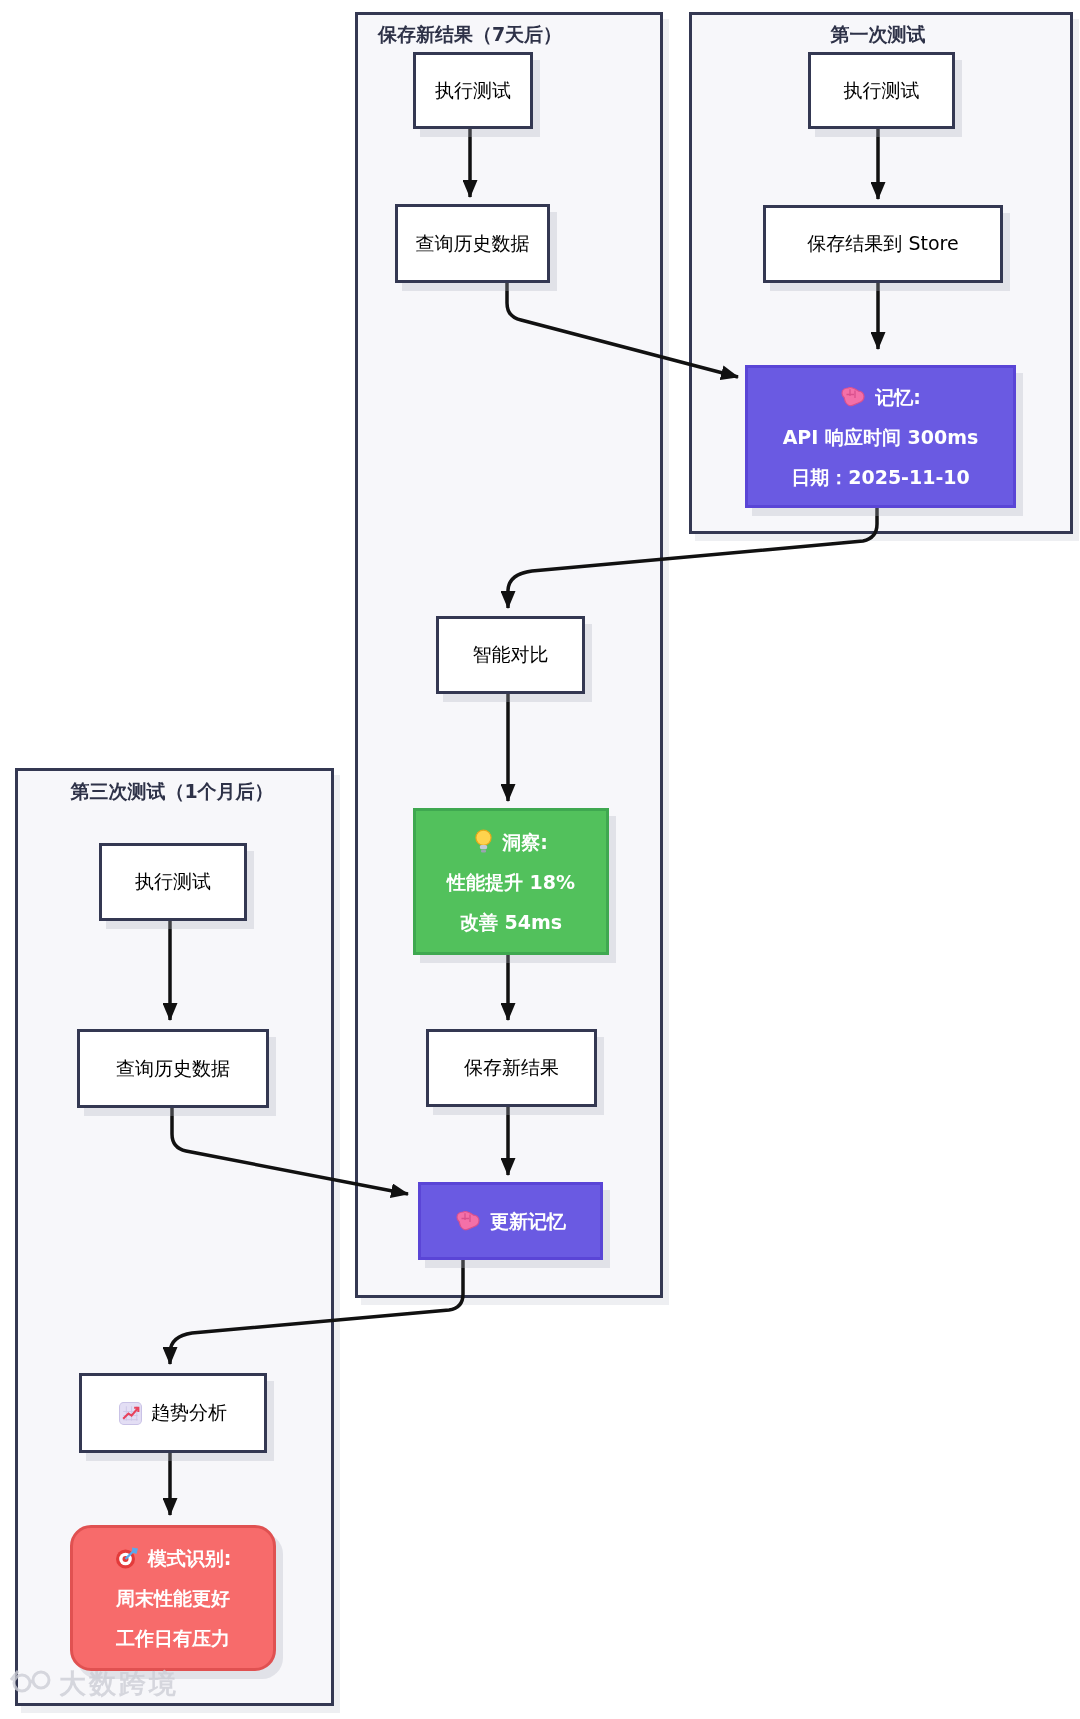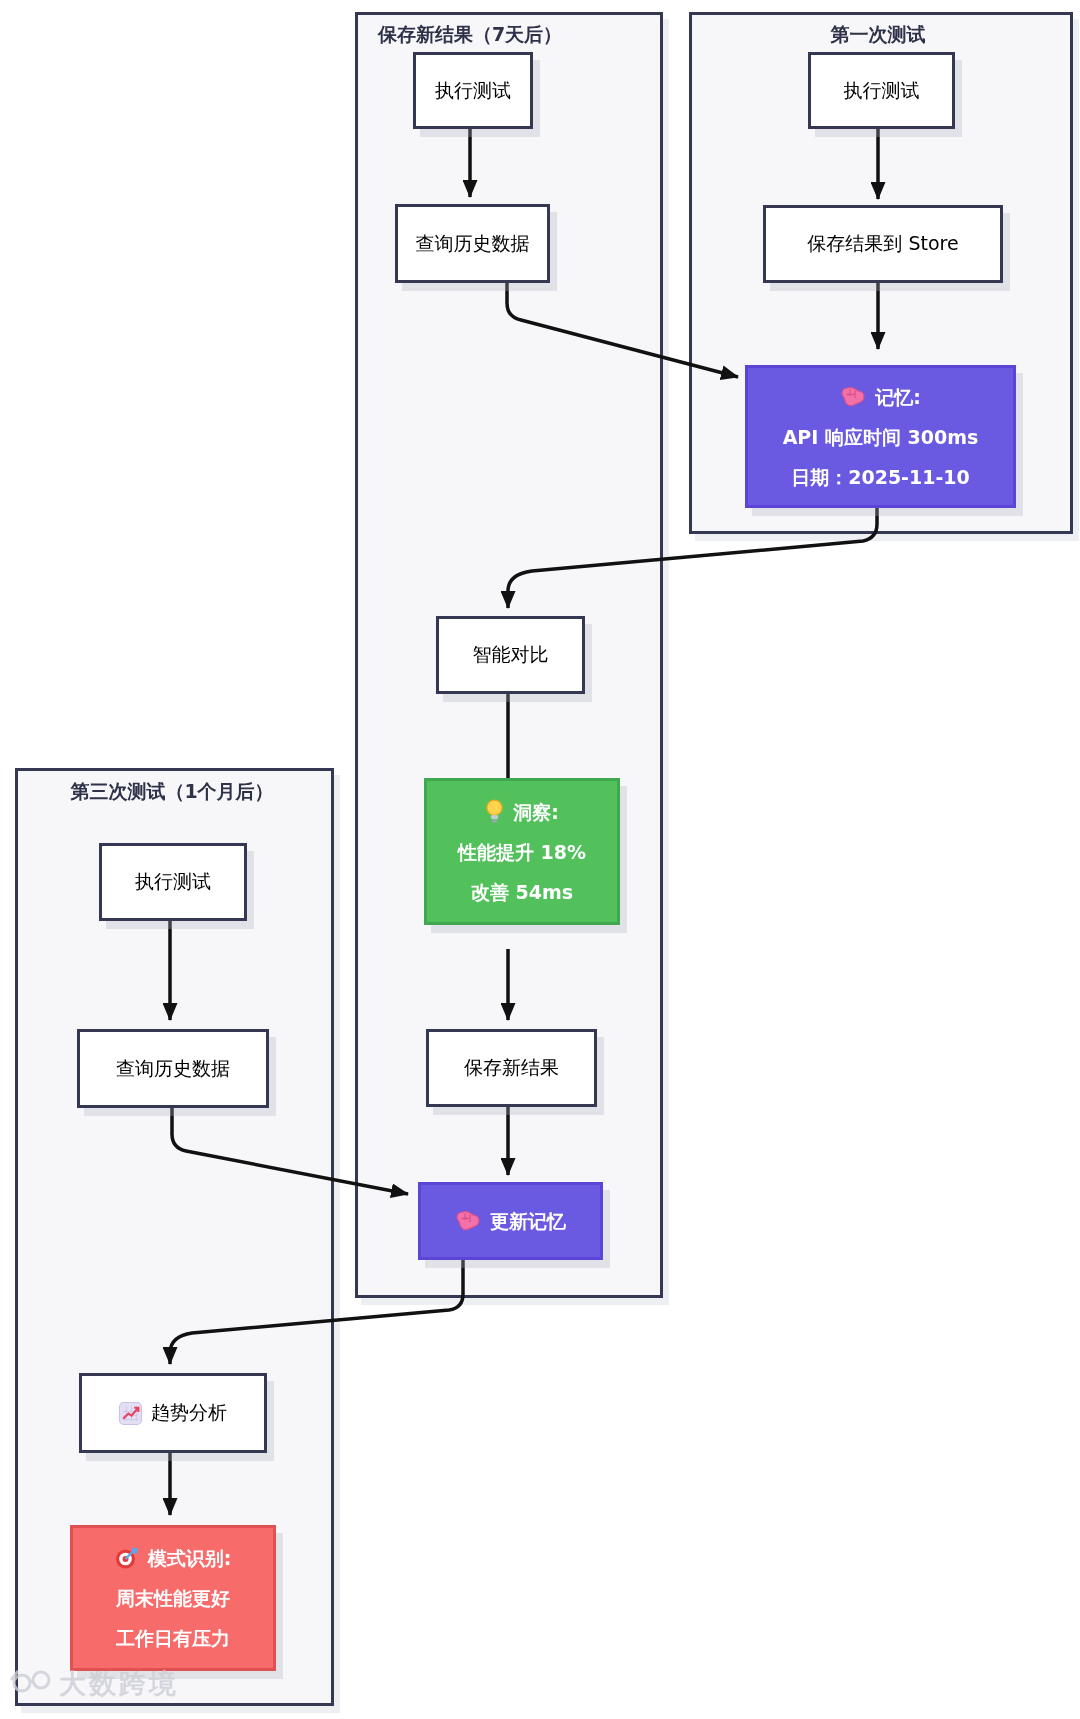--- a/index.html
+++ b/index.html
@@ -12,21 +12,21 @@
             color:#2e3248;white-space:nowrap;z-index:2;}
 
   .node{position:absolute;background:#ffffff;border:3px solid #343852;
         box-shadow:7px 8px 0 rgba(176,179,193,.30);
         display:flex;align-items:center;justify-content:center;
         font-size:19px;font-weight:500;color:#000000;white-space:nowrap;z-index:3;}
   .node .row{display:flex;align-items:center;gap:9px;}
   .node.colored{flex-direction:column;color:#ffffff;font-weight:600;line-height:40px;}
   .node.purple{background:#6a5ae2;border-color:#5a45d6;}
   .node.green{background:#52c15c;border-color:#3fa850;}
-  .node.red{background:#f76b6b;border-color:#e05151;}
+  .node.red{background:#f76b6b;border-color:#e05151;border-radius:21px;}
 
   .edges{position:absolute;left:0;top:0;z-index:2;}
 
   .watermark{position:absolute;left:8px;top:1666px;display:flex;align-items:flex-start;gap:7px;
              color:#cdced6;font-size:27px;font-weight:700;letter-spacing:3px;opacity:.8;z-index:4;}
 </style>
 </head>
 <body>
 
 <div class="canvas">
@@ -81,21 +81,21 @@
 
   <div class="node" style="left:413px;top:52px;width:114px;height:71px;">
     <span>执行测试</span>
   </div>
   <div class="node" style="left:395px;top:204px;width:149px;height:73px;">
     <span>查询历史数据</span>
   </div>
   <div class="node" style="left:436px;top:616px;width:143px;height:72px;">
     <span>智能对比</span>
   </div>
-  <div class="node colored green" style="left:413px;top:778px;width:190px;height:141px;margin-left:11px;">
+  <div class="node colored green" style="left:413px;top:808px;width:190px;height:141px;">
     <div class="row">
       <svg width="19" height="26" viewBox="0 0 20 27">
         <circle cx="10" cy="9" r="8" fill="#ffd34d" stroke="#e6a817" stroke-width="1.2"></circle>
         <rect x="6.2" y="16.6" width="7.6" height="4.4" rx="1.6" fill="#c3cad5"></rect>
         <rect x="7.4" y="21.6" width="5.2" height="3" rx="1.3" fill="#9aa3b0"></rect>
       </svg>
       <span>洞察:</span>
     </div>
     <div>性能提升 18%</div>
     <div>改善 54ms</div>

